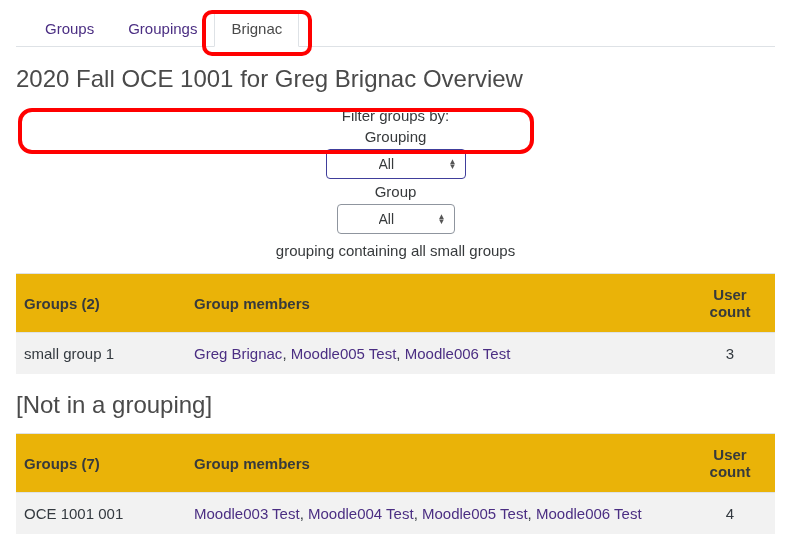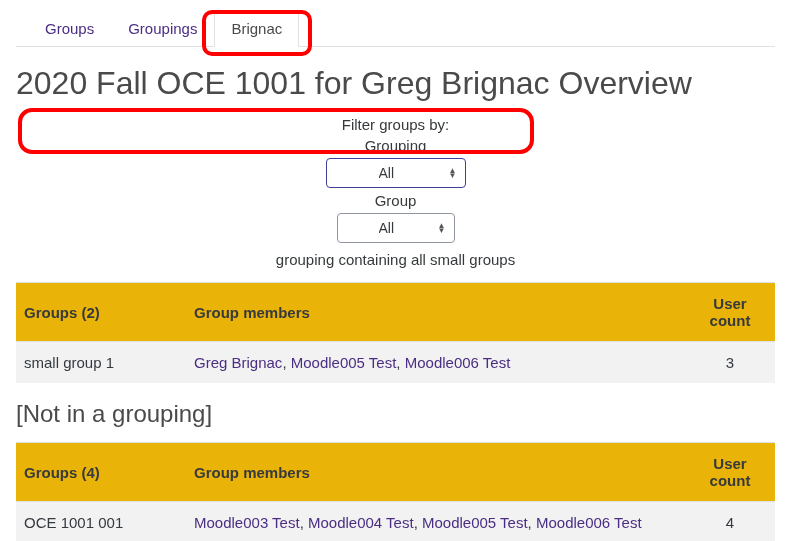--- a/index.html
+++ b/index.html
@@ -28,21 +28,21 @@
     margin-bottom: -1px;
   }
   .tab.active {
     border: 1px solid #dee2e6;
     border-bottom-color: #fff;
     color: #4a4a4a;
     background: #fff;
   }
   h1.page-title {
     font-weight: 300;
-    font-size: 32px;
+    font-size: 24px;
     color: #4a4a4a;
     margin: 18px 0 8px 0;
   }
   .filter-row {
     display: flex;
     align-items: center;
     gap: 4px;
     padding: 6px 0;
     flex-direction: column;
   }
@@ -186,21 +186,21 @@
         </td>
         <td>3</td>
       </tr>
     </tbody>
   </table>
 
   <h2 class="section-title" style="margin-top:16px;">[Not in a grouping]</h2>
   <table class="grp" style="margin-top:14px;">
     <thead>
       <tr>
-        <th class="col-groups">Groups (4)</th>
+        <th class="col-groups">Groups (7)</th>
         <th>Group members</th>
         <th><span>User</span><br><span>count</span></th>
       </tr>
     </thead>
     <tbody>
       <tr>
         <td>OCE 1001 001</td>
         <td>
           <a class="member-link">Moodle003 Test</a>,
           <a class="member-link">Moodle004 Test</a>,

